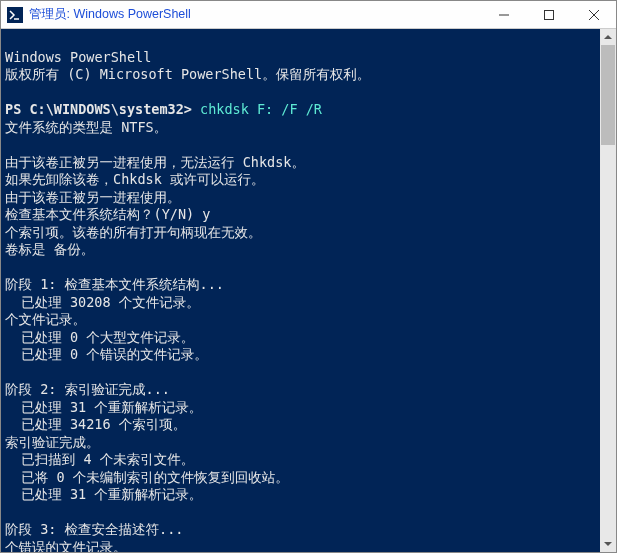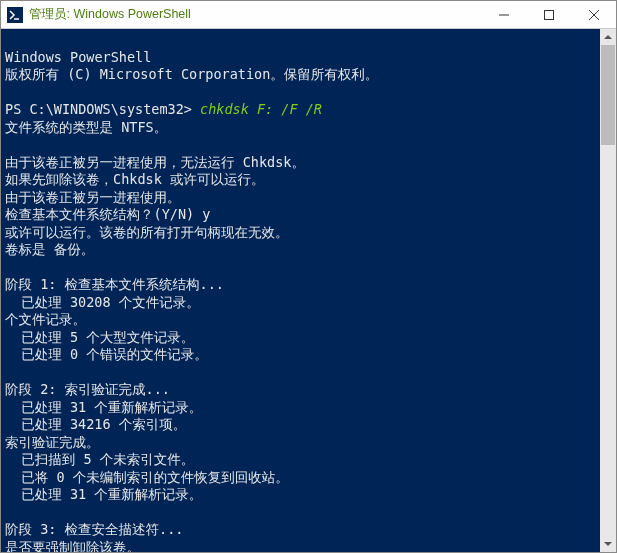--- a/index.html
+++ b/index.html
@@ -28,21 +28,21 @@
       width: 16px;
       height: 16px;
       margin: 0 6px;
       display: flex;
       align-items: center;
       justify-content: center;
     }
     .titlebar-title {
       flex: 1;
       font-size: 12.5px;
-      color: #4d7c0f;
+      color: #1d4ed8;
       font-family: "Microsoft YaHei", sans-serif;
       white-space: nowrap;
       overflow: hidden;
     }
     .titlebar-controls {
       display: flex;
       height: 100%;
     }
     .tb-btn {
       width: 45px;
@@ -85,22 +85,22 @@
       position: absolute;
       left: 0; right: 0;
       height: 16px;
       display: flex;
       align-items: center;
       justify-content: center;
       color: #555;
     }
     .scroll-arrow.top { top: 0; }
     .scroll-arrow.bot { bottom: 0; }
-    .prompt-white { color: #e6e6e6; }
-    .cmd-yellow { color: #84cc16; font-style: italic; }
+    .prompt-white { color: #e6e6e6; font-weight: bold; }
+    .cmd-yellow { color: #5eead4; }
   </style>
 </head>
 <body>
 
 <div class="window">
   <div class="titlebar">
     <div class="titlebar-icon">
       <svg viewBox="0 0 16 16">
           <rect x="0" y="0" width="16" height="16" fill="#012456"></rect>
           <path d="M3 4 L7 8 L3 12" stroke="#fff" stroke-width="1.5" fill="none"></path>
@@ -123,48 +123,48 @@
         <svg viewBox="0 0 10 10">
             <line x1="0" y1="0" x2="10" y2="10" stroke="currentColor" stroke-width="1"></line>
             <line x1="10" y1="0" x2="0" y2="10" stroke="currentColor" stroke-width="1"></line>
           </svg>
       </div>
     </div>
   </div>
 
   <div class="terminal">
 <span>Windows PowerShell</span>
-<span>版权所有 (C) Microsoft Corporation。保留所有权利。</span>
+<span>版权所有 (C) Microsoft PowerShell。保留所有权利。</span>
 <span></span>
 <span class="prompt-white">PS C:\WINDOWS\system32&gt; </span><span class="cmd-yellow">chkdsk F: /F /R</span>
 <span>文件系统的类型是 NTFS。</span>
 <span></span>
 <span>由于该卷正被另一进程使用，无法运行 Chkdsk。</span>
 <span>如果先卸除该卷，Chkdsk 或许可以运行。</span>
 <span>由于该卷正被另一进程使用。</span>
 <span>检查基本文件系统结构？(Y/N) y</span>
-<span>或许可以运行。该卷的所有打开句柄现在无效。</span>
+<span>个索引项。该卷的所有打开句柄现在无效。</span>
 <span>卷标是 备份。</span>
 <span></span>
 <span>阶段 1: 检查基本文件系统结构...</span>
 <span>  已处理 30208 个文件记录。</span>
 <span>个文件记录。</span>
-<span>  已处理 5 个大型文件记录。</span>
+<span>  已处理 0 个大型文件记录。</span>
 <span>  已处理 0 个错误的文件记录。</span>
 <span></span>
 <span>阶段 2: 索引验证完成...</span>
 <span>  已处理 31 个重新解析记录。</span>
 <span>  已处理 34216 个索引项。</span>
 <span>索引验证完成。</span>
-<span>  已扫描到 5 个未索引文件。</span>
+<span>  已扫描到 4 个未索引文件。</span>
 <span>  已将 0 个未编制索引的文件恢复到回收站。</span>
 <span>  已处理 31 个重新解析记录。</span>
 <span></span>
 <span>阶段 3: 检查安全描述符...</span>
-<span>是否要强制卸除该卷。</span>
+<span>个错误的文件记录。</span>
 
     <div class="scrollbar">
       <div class="scroll-arrow top">
         <svg width="8" height="8" viewBox="0 0 8 8">
             <path d="M0 6 L4 2 L8 6 Z" fill="currentColor"></path>
           </svg>
       </div>
       <div class="scroll-thumb"></div>
       <div class="scroll-arrow bot">
         <svg width="8" height="8" viewBox="0 0 8 8">

